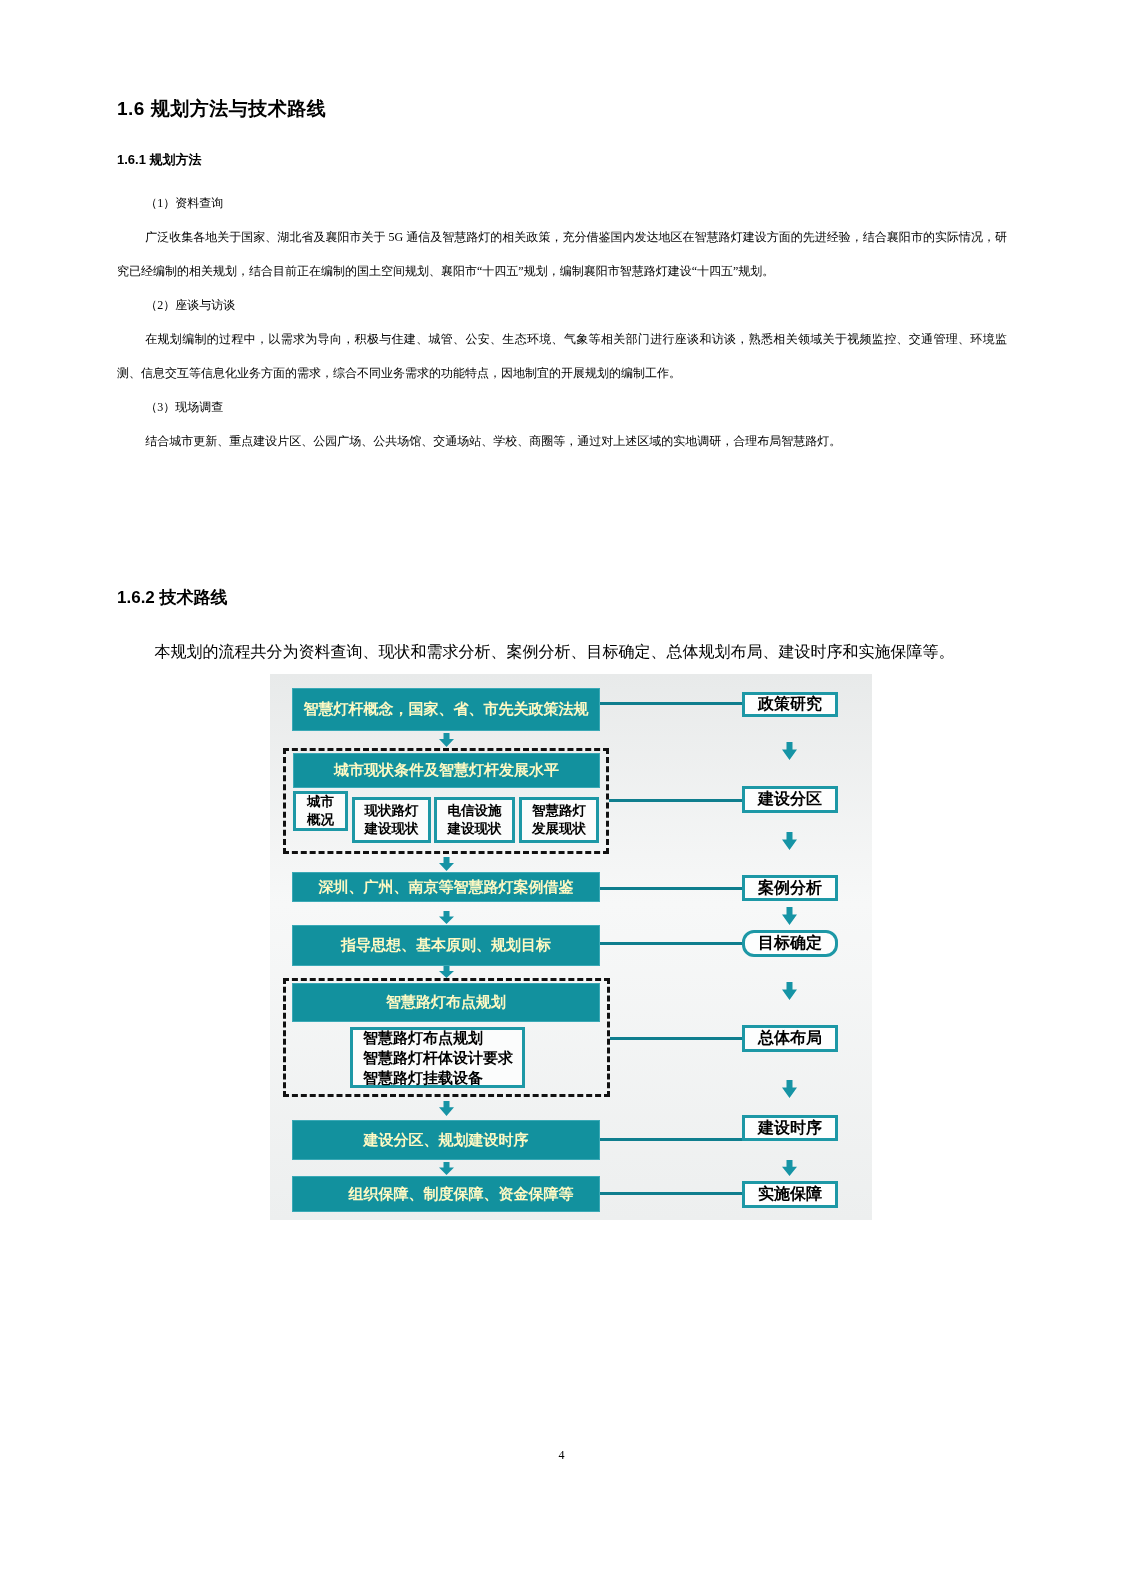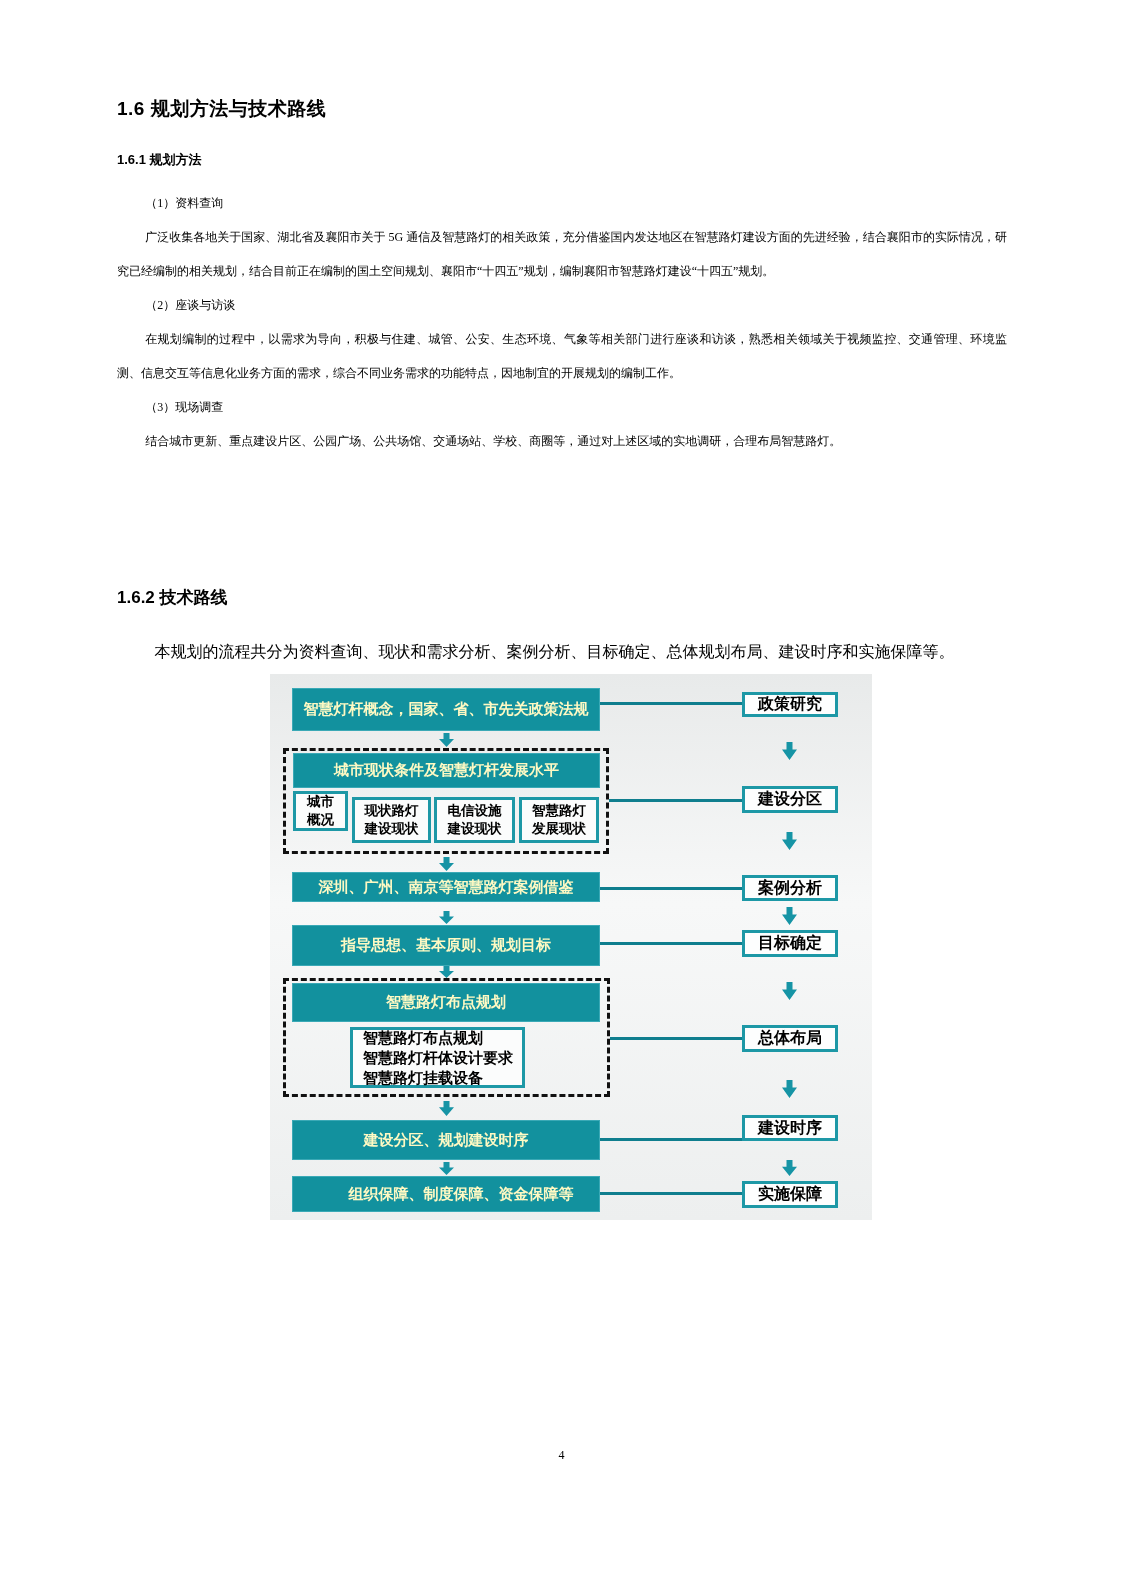--- a/index.html
+++ b/index.html
@@ -104,21 +104,21 @@
   <div class="connector" style="left:339px;top:125px;width:133px;"></div>
   <div class="connector" style="left:330px;top:213px;width:142px;"></div>
   <div class="connector" style="left:330px;top:268px;width:142px;"></div>
   <div class="connector" style="left:340px;top:363px;width:132px;"></div>
   <div class="connector" style="left:330px;top:464px;width:142px;"></div>
   <div class="connector" style="left:330px;top:518px;width:142px;"></div>
 
   <div class="stagebox" style="left:472px;top:18px;width:96px;height:25px;">政策研究</div>
   <div class="stagebox" style="left:472px;top:112px;width:96px;height:27px;">建设分区</div>
   <div class="stagebox" style="left:472px;top:201px;width:96px;height:26px;">案例分析</div>
-  <div class="stagebox" style="left:472px;top:256px;width:96px;height:27px;">目标确定</div>
+  <div class="stagebox" style="left:472px;top:256px;width:96px;height:27px;border-radius:12px;">目标确定</div>
   <div class="stagebox" style="left:472px;top:351px;width:96px;height:27px;">总体布局</div>
   <div class="stagebox" style="left:472px;top:441px;width:96px;height:26px;">建设时序</div>
   <div class="stagebox" style="left:472px;top:507px;width:96px;height:27px;">实施保障</div>
 
   <div class="down-arrow" style="left:512px;top:68px;height:18px;"></div>
   <div class="down-arrow" style="left:512px;top:158px;height:18px;"></div>
   <div class="down-arrow" style="left:512px;top:233px;height:18px;"></div>
   <div class="down-arrow" style="left:512px;top:308px;height:18px;"></div>
   <div class="down-arrow" style="left:512px;top:406px;height:18px;"></div>
   <div class="down-arrow" style="left:512px;top:486px;height:16px;"></div>

